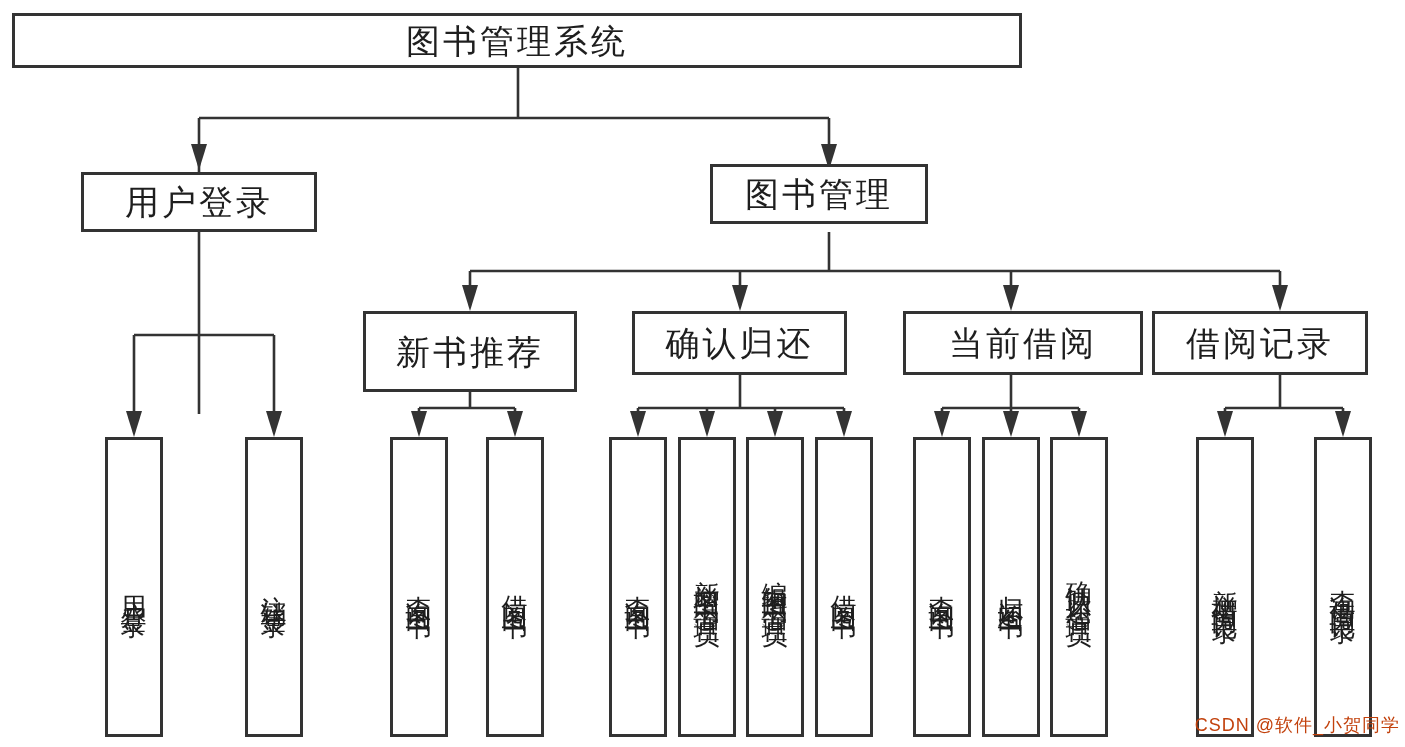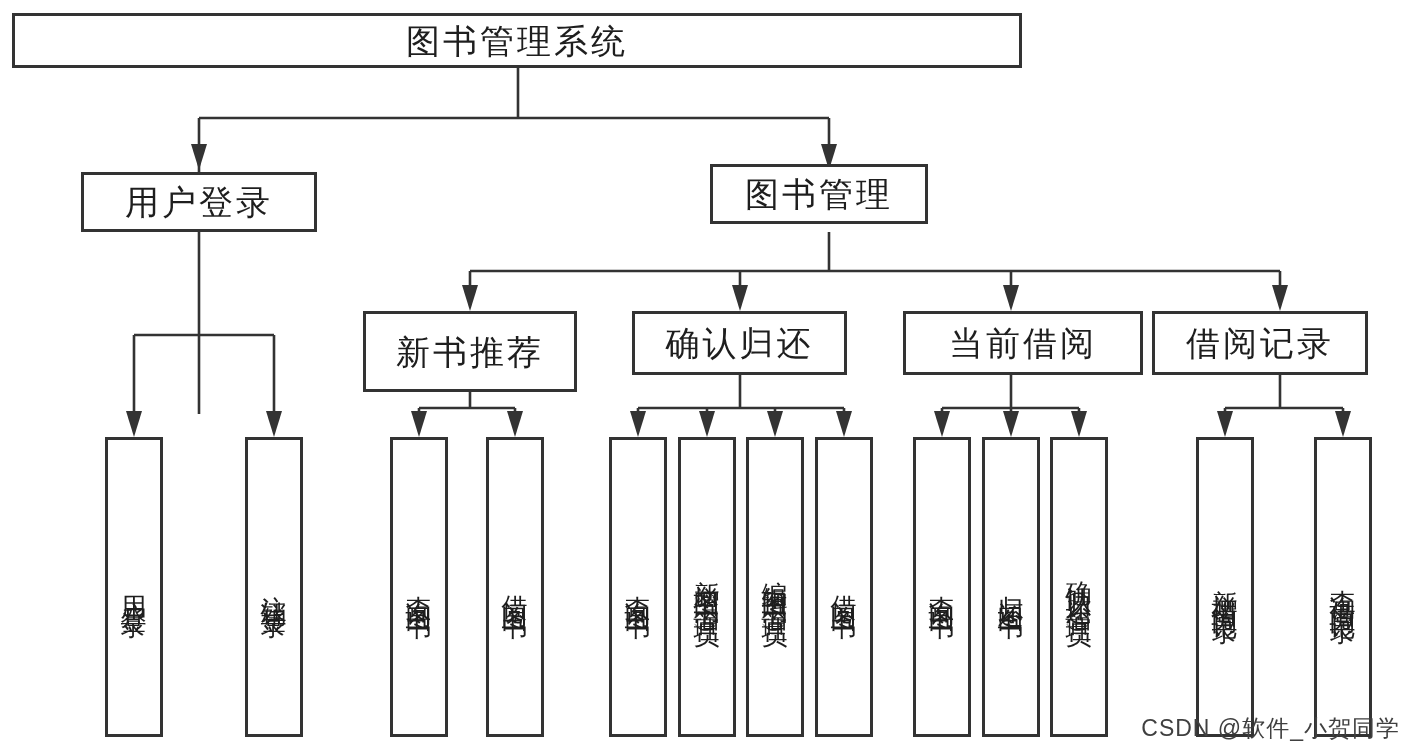--- a/index.html
+++ b/index.html
@@ -15,21 +15,21 @@
     color:#1e1e1e;line-height:1;
   }
   .h{font-size:34px;letter-spacing:3px;}
   .v{
     writing-mode:vertical-rl;text-orientation:mixed;
     font-size:26px;letter-spacing:6px;
     top:437px;height:300px;width:58px;
   }
   .watermark{
     position:absolute;z-index:5;right:5px;top:713px;
-    color:#404040;font-size:23px;letter-spacing:1px;white-space:nowrap;
+    color:#c2410c;font-size:18px;letter-spacing:1px;white-space:nowrap;
   }
 </style>
 </head>
 <body>
 
 <div class="canvas">
 
   <svg class="wires" width="1405" height="747" viewBox="0 0 1405 747">
     <path fill="none" stroke="#333333" stroke-width="2.6" d="
       M518 68 V118 M199 118 H829 M199 118 V414 M829 118 V146

